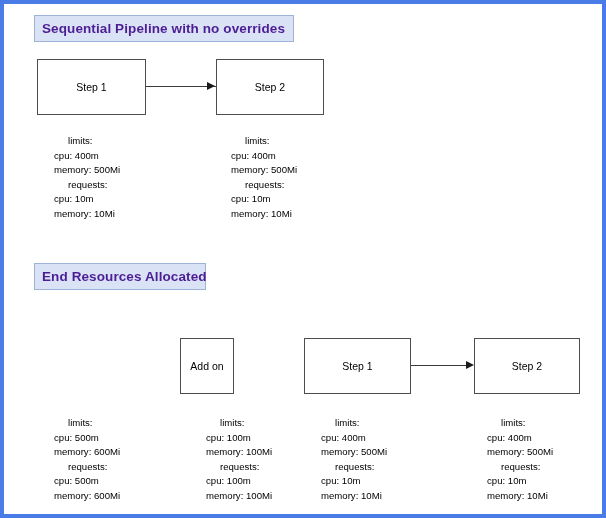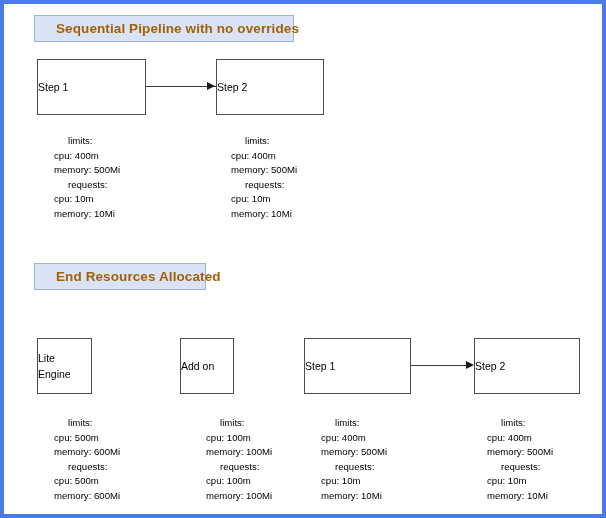--- a/index.html
+++ b/index.html
@@ -21,37 +21,37 @@
   }
 
   
   .banner {
     position: absolute;
     background: #dae3f5;
     border: 1px solid #9cb2d6;
     box-sizing: border-box;
     display: flex;
     align-items: center;
-    padding-left: 21px;
+    padding-left: 7px;
     font-weight: bold;
     font-size: 13.5px;
-    color: #a16207;
+    color: #4c1d95;
     letter-spacing: 0.1px;
     white-space: nowrap;
   }
 
   
   .node {
     position: absolute;
     background: #ffffff;
     border: 1.6px solid #4d4d4d;
     box-sizing: border-box;
     display: flex;
     flex-direction: column;
-    align-items: flex-start;
+    align-items: center;
     justify-content: center;
     font-size: 10.5px;
     color: #000000;
     line-height: 1.55;
     text-align: center;
   }
 
   
   .arrow-line {
     position: absolute;
@@ -109,24 +109,20 @@
     <span class="key">limits:</span>
     <span class="sub">cpu: 400m</span>
     <span class="sub">memory: 500Mi</span>
     <span class="key">requests:</span>
     <span class="sub">cpu: 10m</span>
     <span class="sub">memory: 10Mi</span>
   </div>
 
   <div class="banner" style="left:30px; top:259px; width:172px; height:27px;">End Resources Allocated</div>
 
-  <div class="node" style="left:33px; top:334px; width:55px; height:56px;">
-    <span>Lite</span>
-    <span>Engine</span>
-  </div>
 
   <div class="node" style="left:176px; top:334px; width:54px; height:56px;">
     <span>Add on</span>
   </div>
 
   <div class="node" style="left:300px; top:334px; width:107px; height:56px;">
     <span>Step 1</span>
   </div>
 
   <div class="arrow-line" style="left:407px; top:361px; width:56px;"></div>

